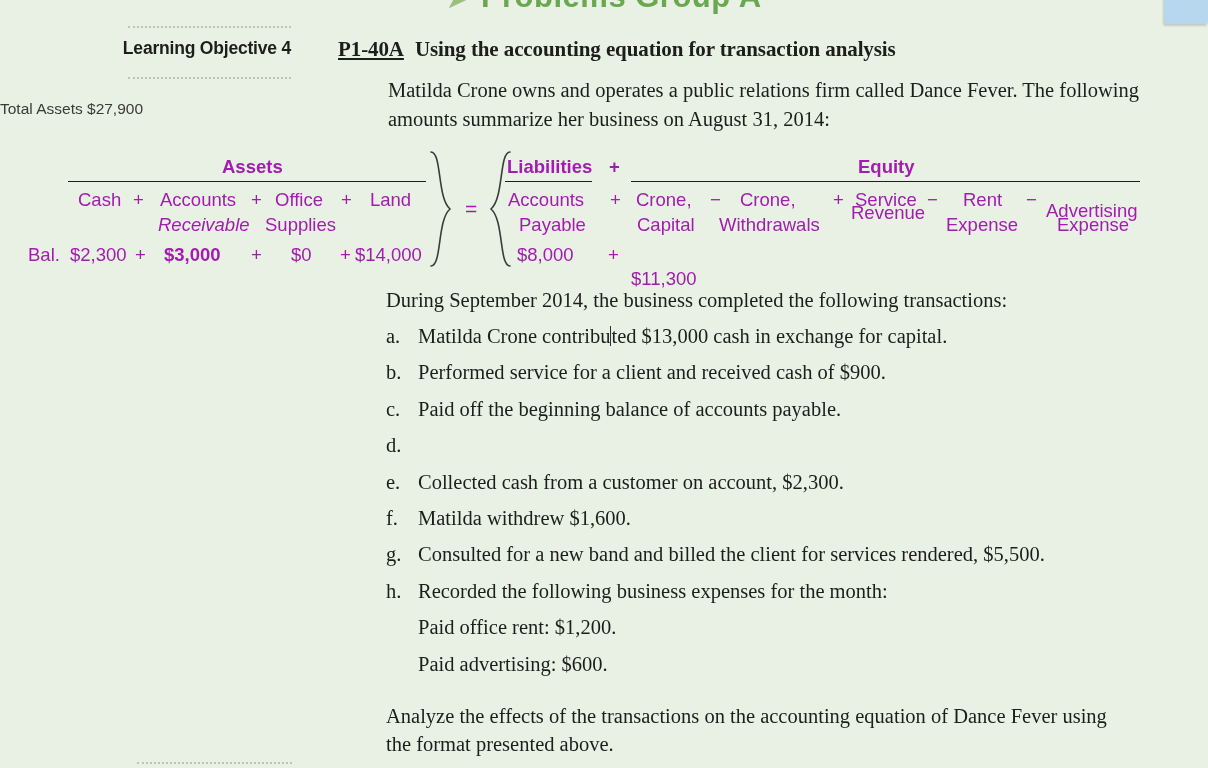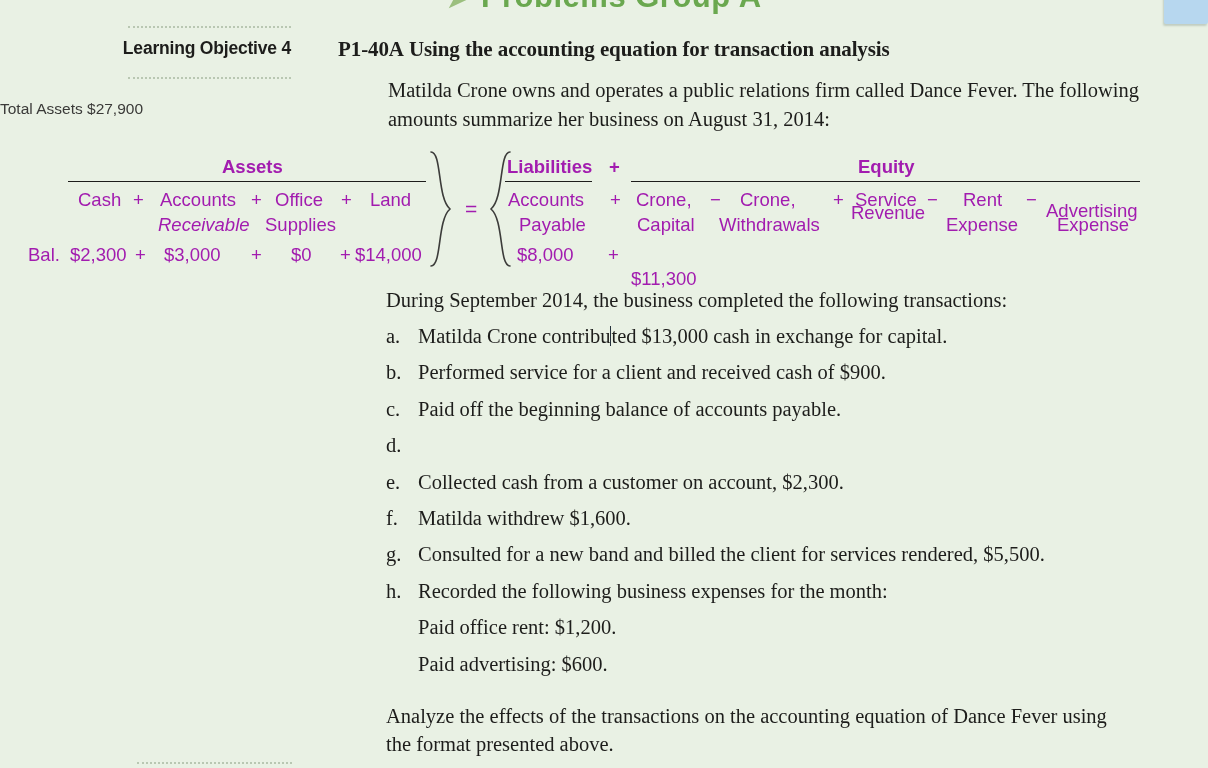--- a/index.html
+++ b/index.html
@@ -94,21 +94,21 @@
   .prob-title {
     position: absolute;
     left: 0;
     top: 37px;
     font-family: "Liberation Serif", serif;
     font-weight: bold;
     font-size: 21px;
     white-space: nowrap;
     letter-spacing: -0.1px;
   }
-  .prob-title .code { margin-right: 5px; }
+  .prob-title .code { margin-right: 11px; text-decoration: underline; }
 
   .intro {
     position: absolute;
     left: 50px;
     top: 76px;
     width: 752px;
     font-size: 20.5px;
     line-height: 29px;
   }
 
@@ -241,21 +241,21 @@
   <div class="eq-cell" style="left:158px; top:64px;font-style:italic;">Receivable</div>
   <div class="eq-cell eq-op" style="left:251px; top:39px;">+</div>
   <div class="eq-cell" style="left:275px; top:39px;">Office</div>
   <div class="eq-cell" style="left:265px; top:64px;">Supplies</div>
   <div class="eq-cell eq-op" style="left:341px; top:39px;">+</div>
   <div class="eq-cell" style="left:370px; top:39px;">Land</div>
 
   <div class="eq-cell" style="left:28px; top:94px;">Bal.</div>
   <div class="eq-cell" style="left:70px; top:94px;">$2,300</div>
   <div class="eq-cell eq-op" style="left:135px; top:94px;">+</div>
-  <div class="eq-cell" style="left:164px; top:94px;">$3,000</div>
+  <div class="eq-cell" style="left:164px; top:94px;font-weight:bold;">$3,000</div>
   <div class="eq-cell eq-op" style="left:251px; top:94px;">+</div>
   <div class="eq-cell" style="left:291px; top:94px;">$0</div>
   <div class="eq-cell eq-op" style="left:340px; top:94px;">+</div>
   <div class="eq-cell" style="left:355px; top:94px;">$14,000</div>
 
   <div class="brace" style="left:428px; top:0px;">
     <svg width="26" height="118" viewBox="0 0 26 118">
       <path d="M3 2 C14 2, 9 48, 22 59 C9 70, 14 116, 3 116" fill="none" stroke="#3c3c3a" stroke-width="1.6" stroke-linecap="round"></path>
     </svg>
   </div>

